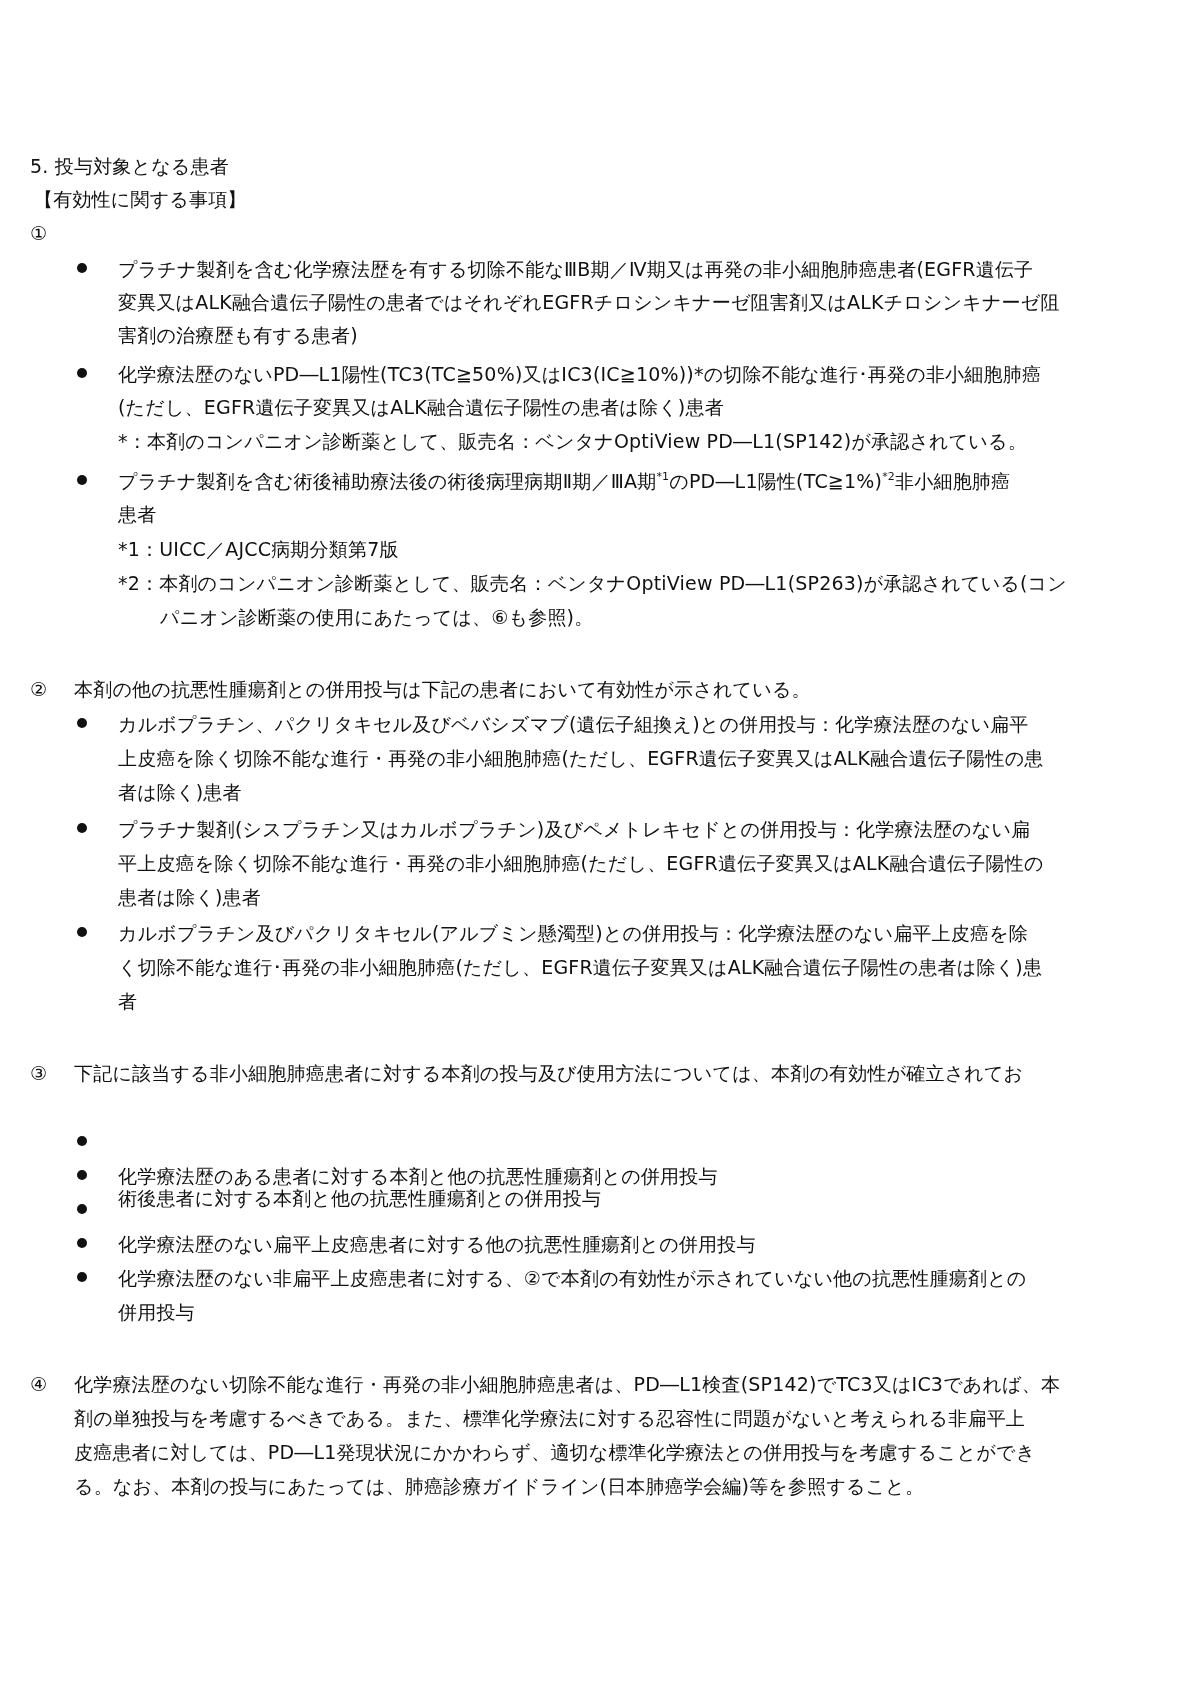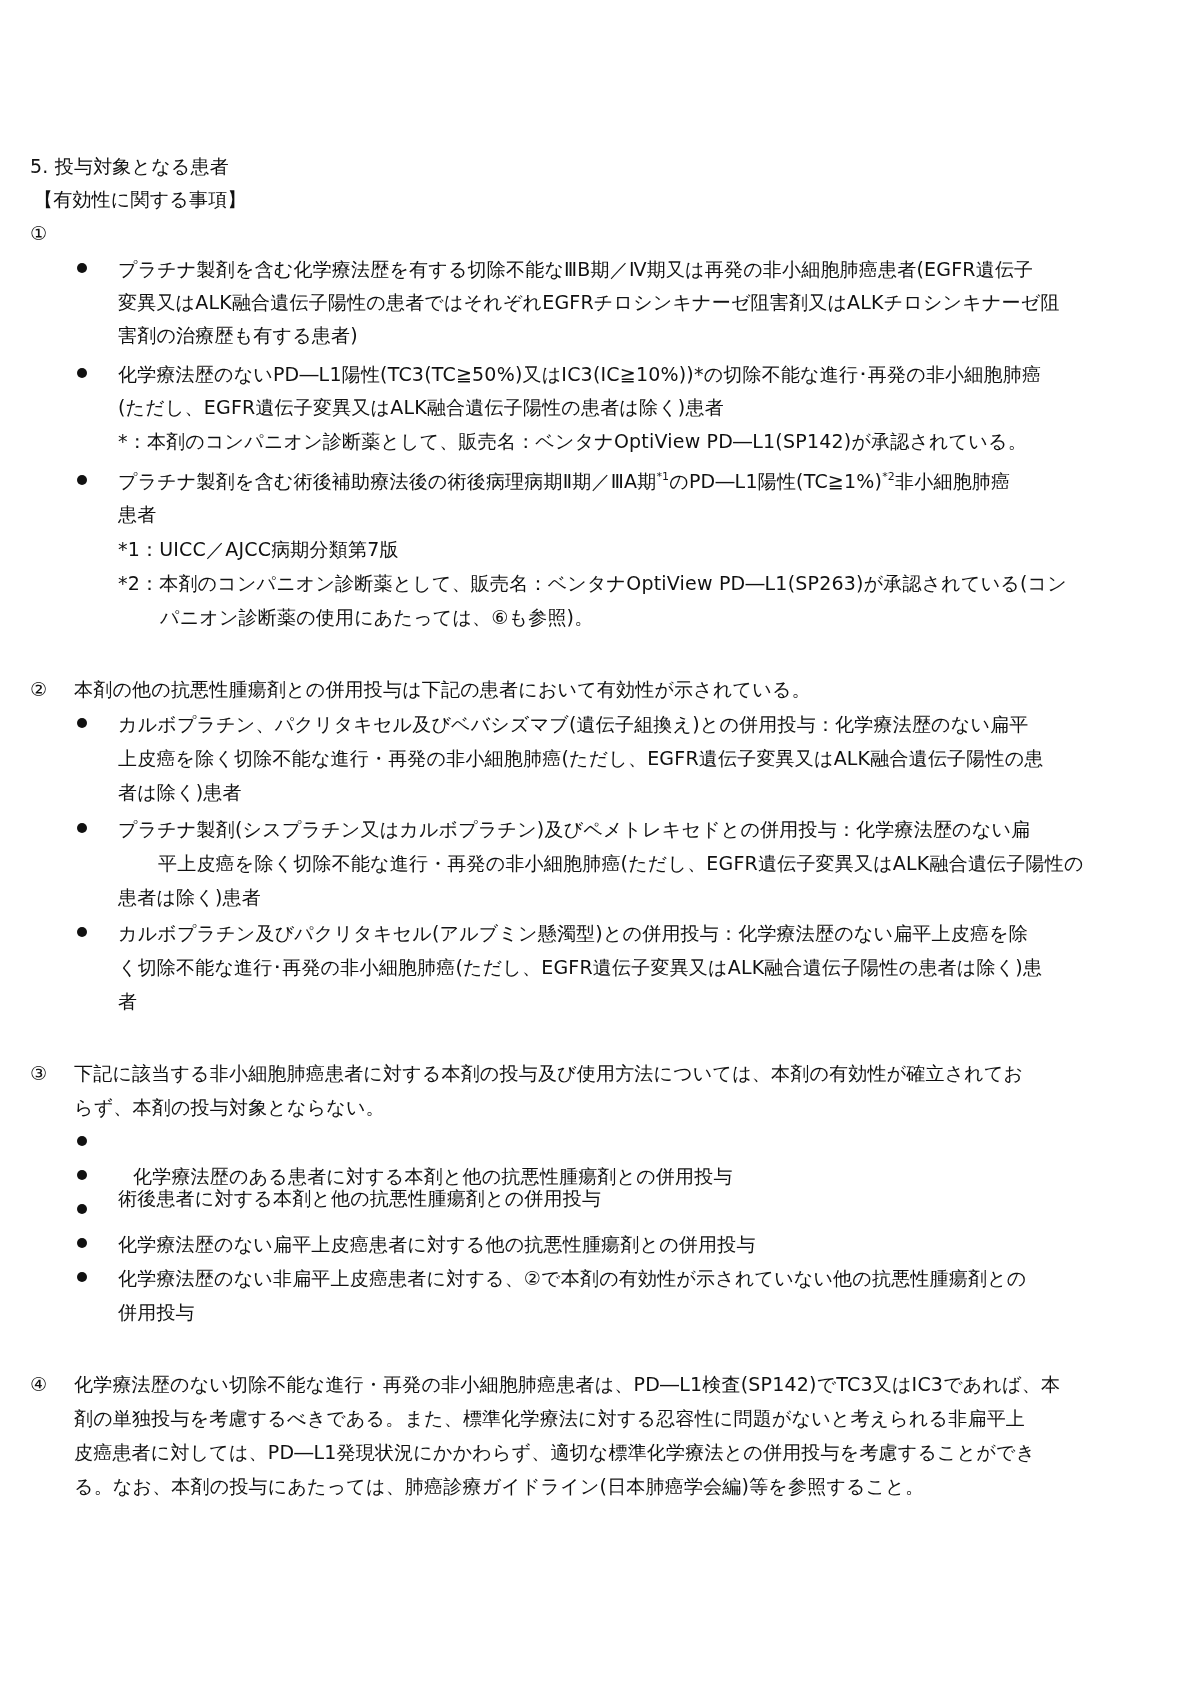--- a/index.html
+++ b/index.html
@@ -44,36 +44,35 @@
   <div class="num" style="left:30px;top:672px;">②</div>
   <div class="ln" style="left:74px;top:672px;">本剤の他の抗悪性腫瘍剤との併用投与は下記の患者において有効性が示されている。</div>
 
   <div class="bul" style="left:77px;top:718px;"></div>
   <div class="ln" style="left:118px;top:707px;">カルボプラチン、パクリタキセル及びベバシズマブ(遺伝子組換え)との併用投与：化学療法歴のない扁平</div>
   <div class="ln" style="left:118px;top:741px;">上皮癌を除く切除不能な進行・再発の非小細胞肺癌(ただし、EGFR遺伝子変異又はALK融合遺伝子陽性の患</div>
   <div class="ln" style="left:118px;top:775px;">者は除く)患者</div>
 
   <div class="bul" style="left:77px;top:823px;"></div>
   <div class="ln" style="left:118px;top:812px;">プラチナ製剤(シスプラチン又はカルボプラチン)及びペメトレキセドとの併用投与：化学療法歴のない扁</div>
-  <div class="ln" style="left:118px;top:846px;margin-left:40px;">平上皮癌を除く切除不能な進行・再発の非小細胞肺癌(ただし、EGFR遺伝子変異又はALK融合遺伝子陽性の</div>
+  <div class="ln" style="left:118px;top:846px;">平上皮癌を除く切除不能な進行・再発の非小細胞肺癌(ただし、EGFR遺伝子変異又はALK融合遺伝子陽性の</div>
   <div class="ln" style="left:118px;top:880px;">患者は除く)患者</div>
 
   <div class="bul" style="left:77px;top:927px;"></div>
   <div class="ln" style="left:118px;top:916px;">カルボプラチン及びパクリタキセル(アルブミン懸濁型)との併用投与：化学療法歴のない扁平上皮癌を除</div>
   <div class="ln" style="left:118px;top:950px;">く切除不能な進行･再発の非小細胞肺癌(ただし、EGFR遺伝子変異又はALK融合遺伝子陽性の患者は除く)患</div>
   <div class="ln" style="left:118px;top:984px;">者</div>
 
   <div class="num" style="left:30px;top:1056px;">③</div>
   <div class="ln" style="left:74px;top:1056px;">下記に該当する非小細胞肺癌患者に対する本剤の投与及び使用方法については、本剤の有効性が確立されてお</div>
-  <div class="ln" style="left:74px;top:1090px;">らず、本剤の投与対象とならない。</div>
 
   <div class="bul" style="left:77px;top:1136px;"></div>
   <div class="ln" style="left:118px;top:1155px;margin-top:26px;">術後患者に対する本剤と他の抗悪性腫瘍剤との併用投与</div>
   <div class="bul" style="left:77px;top:1170px;"></div>
-  <div class="ln" style="left:118px;top:1159px;margin-left:15px;">化学療法歴のある患者に対する本剤と他の抗悪性腫瘍剤との併用投与</div>
+  <div class="ln" style="left:118px;top:1159px;">化学療法歴のある患者に対する本剤と他の抗悪性腫瘍剤との併用投与</div>
   <div class="bul" style="left:77px;top:1204px;"></div>
   <div class="bul" style="left:77px;top:1238px;"></div>
   <div class="ln" style="left:118px;top:1227px;text-align:right;">化学療法歴のない扁平上皮癌患者に対する他の抗悪性腫瘍剤との併用投与</div>
   <div class="bul" style="left:77px;top:1272px;"></div>
   <div class="ln" style="left:118px;top:1261px;">化学療法歴のない非扁平上皮癌患者に対する、②で本剤の有効性が示されていない他の抗悪性腫瘍剤との</div>
   <div class="ln" style="left:118px;top:1295px;">併用投与</div>
 
   <div class="num" style="left:30px;top:1367px;">④</div>
   <div class="ln" style="left:74px;top:1367px;">化学療法歴のない切除不能な進行・再発の非小細胞肺癌患者は、PD―L1検査(SP142)でTC3又はIC3であれば、本</div>
   <div class="ln" style="left:74px;top:1401px;">剤の単独投与を考慮するべきである。また、標準化学療法に対する忍容性に問題がないと考えられる非扁平上</div>

